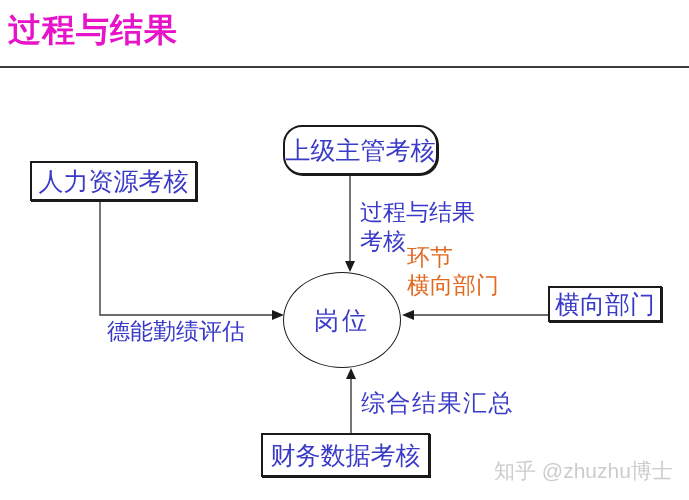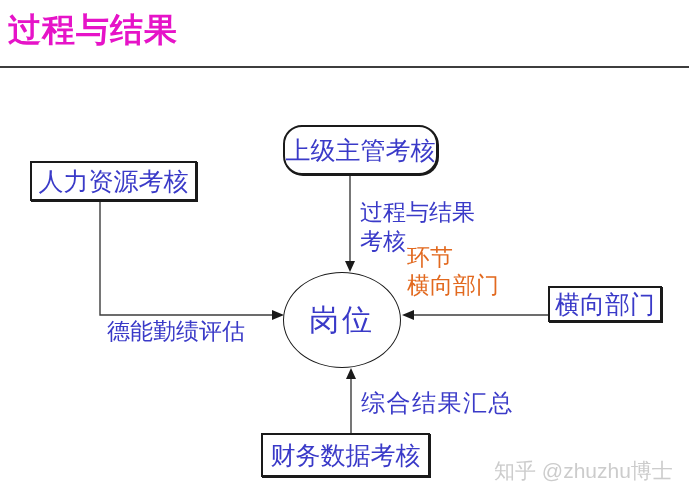--- a/index.html
+++ b/index.html
@@ -71,21 +71,21 @@
     top: 272px;
     width: 118px;
     height: 96px;
     border: 1.5px solid var(--border, #1a1a1a);
     border-radius: 50%;
     background: #ffffff;
     display: flex;
     align-items: center;
     justify-content: center;
     color: var(--box-text, #3A3AC8);
-    font-size: 30px;
+    font-size: 25px;
     letter-spacing: 3px;
   }
   .edge-label {
     position: absolute;
     color: var(--box-text, #3A3AC8);
     font-size: 23px;
     line-height: 29px;
     white-space: nowrap;
   }
   .label-process  { left: 360px; top: 198px; }

